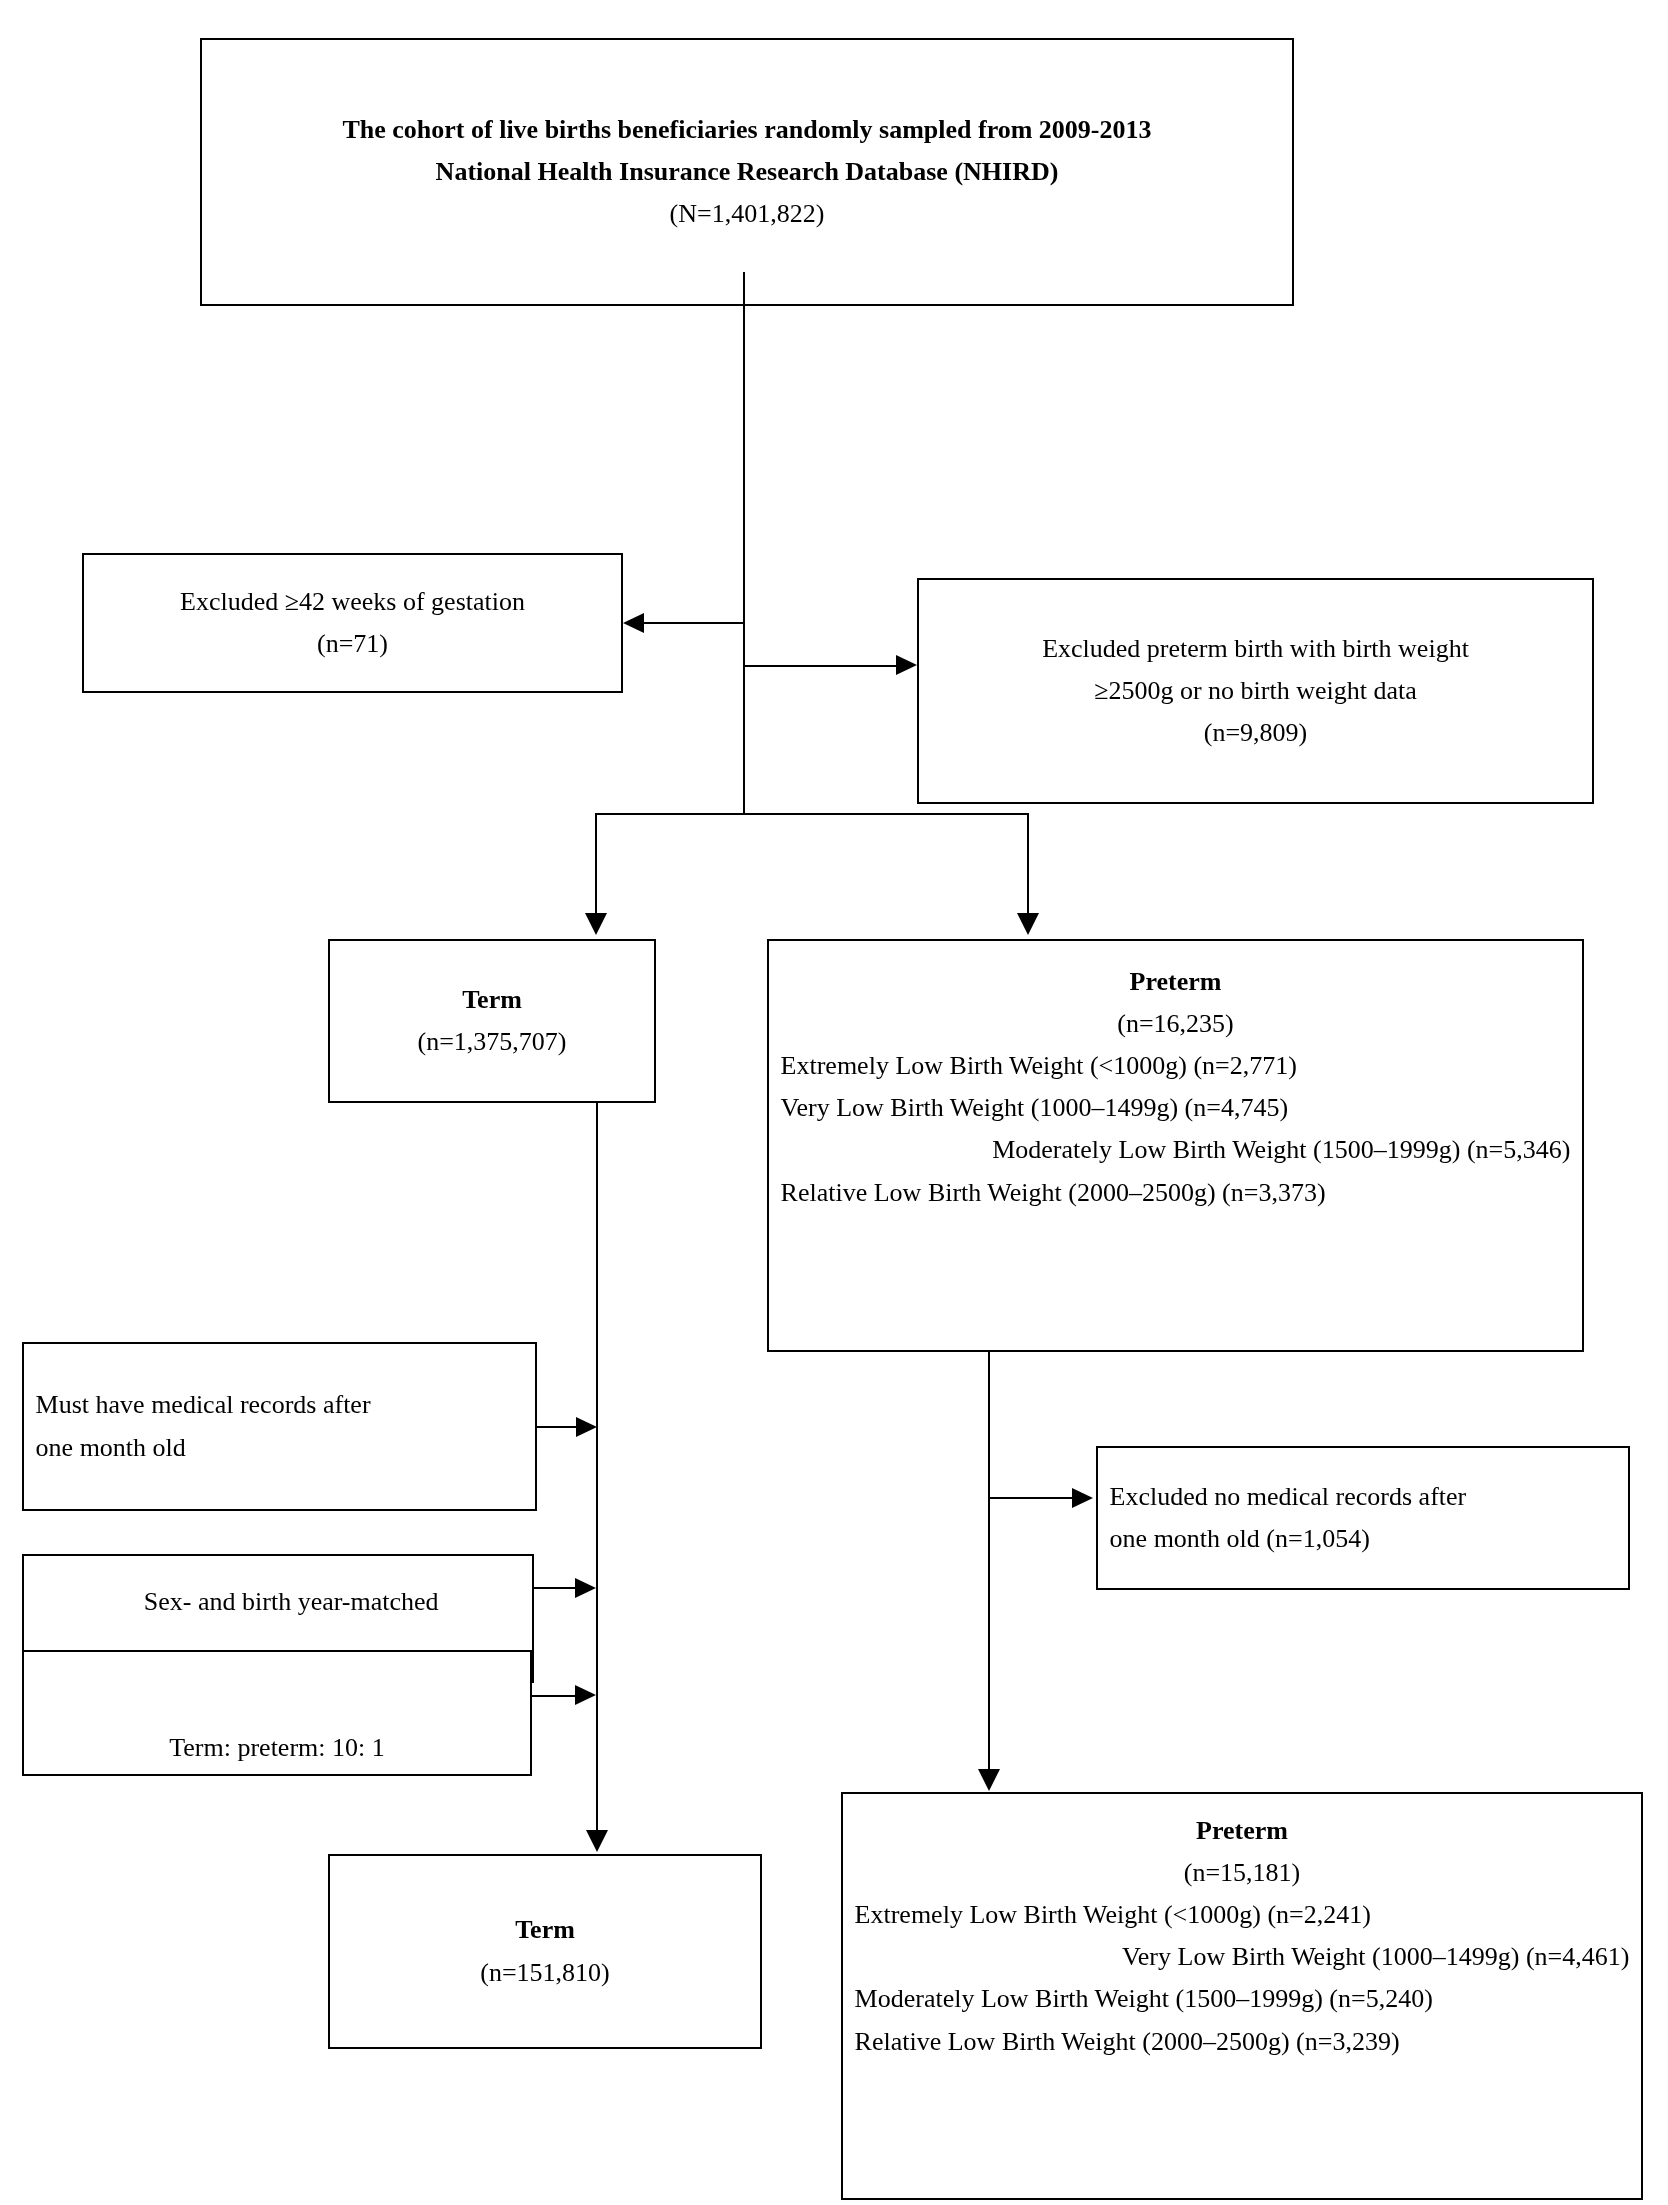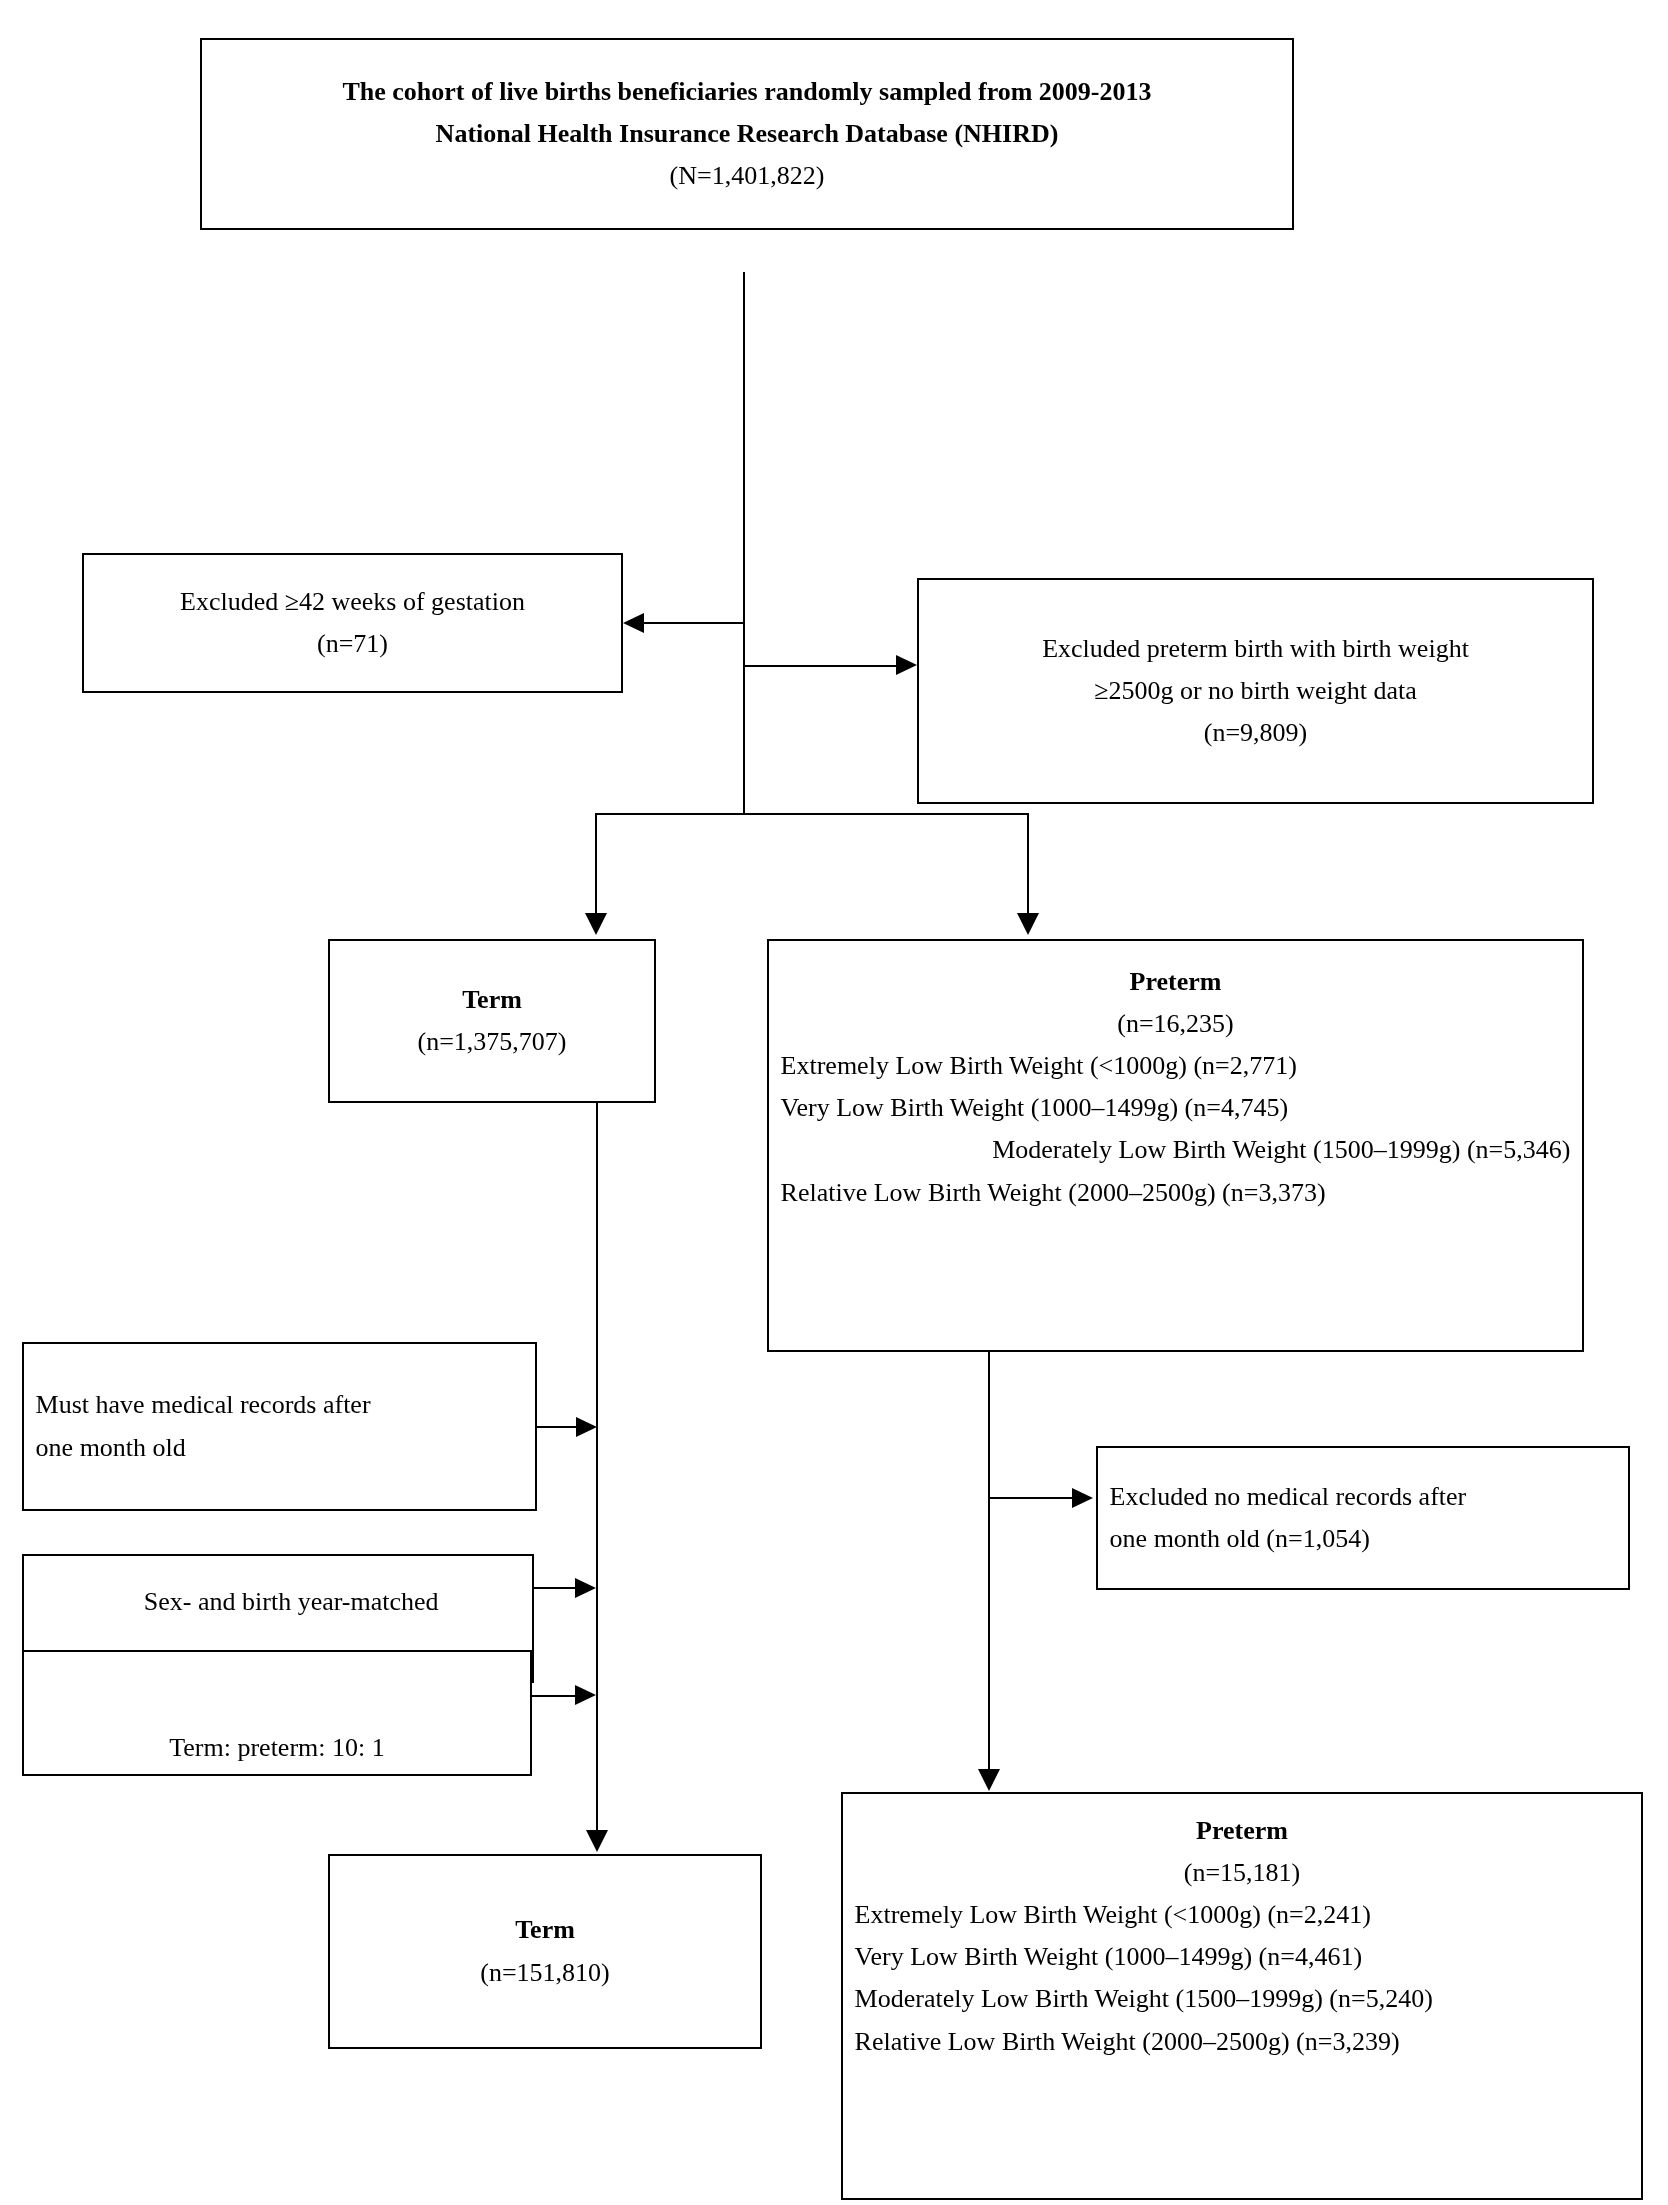--- a/index.html
+++ b/index.html
@@ -68,21 +68,21 @@
     border-top: 10.6px solid transparent;
     border-bottom: 10.6px solid transparent;
     border-right: 21px solid #000000;
   }
 </style>
 </head>
 <body>
 
 <div id="flow-root">
 
-  <div class="node center" style="left:200px; top:38px; width:1094px; height:192px;">
+  <div class="node center" style="left:200px; top:38px; width:1094px; height:268px;">
     <span class="line bold">The cohort of live births beneficiaries randomly sampled from 2009-2013</span>
     <span class="line bold">National Health Insurance Research Database (NHIRD)</span>
     <span class="line">(N=1,401,822)</span>
   </div>
 
   <div class="vline" style="left:743px; top:272px; height:543px;"></div>
 
   <div class="hline" style="left:644px; top:622px; width:101px;"></div>
   <div class="arrow-left" style="left:623px; top:613px;"></div>
 
@@ -158,19 +158,19 @@
 
   <div class="node center" style="left:328px; top:1854px; width:434px; height:195px;">
     <span class="line bold">Term</span>
     <span class="line">(n=151,810)</span>
   </div>
 
   <div class="node center topalign" style="left:841px; top:1792px; width:802px; height:408px; padding-top:16px;">
     <span class="line bold">Preterm</span>
     <span class="line">(n=15,181)</span>
     <span class="line" style="text-align:left;">Extremely Low Birth Weight (&lt;1000g) (n=2,241)</span>
-    <span class="line" style="text-align:left;">Very Low Birth Weight (1000–1499g) (n=4,461)</span>
+    <span class="line" style="text-align:right;">Very Low Birth Weight (1000–1499g) (n=4,461)</span>
     <span class="line" style="text-align:left;">Moderately Low Birth Weight (1500–1999g) (n=5,240)</span>
     <span class="line" style="text-align:left;">Relative Low Birth Weight (2000–2500g) (n=3,239)</span>
   </div>
 
 </div>
 
 
 </body></html>

